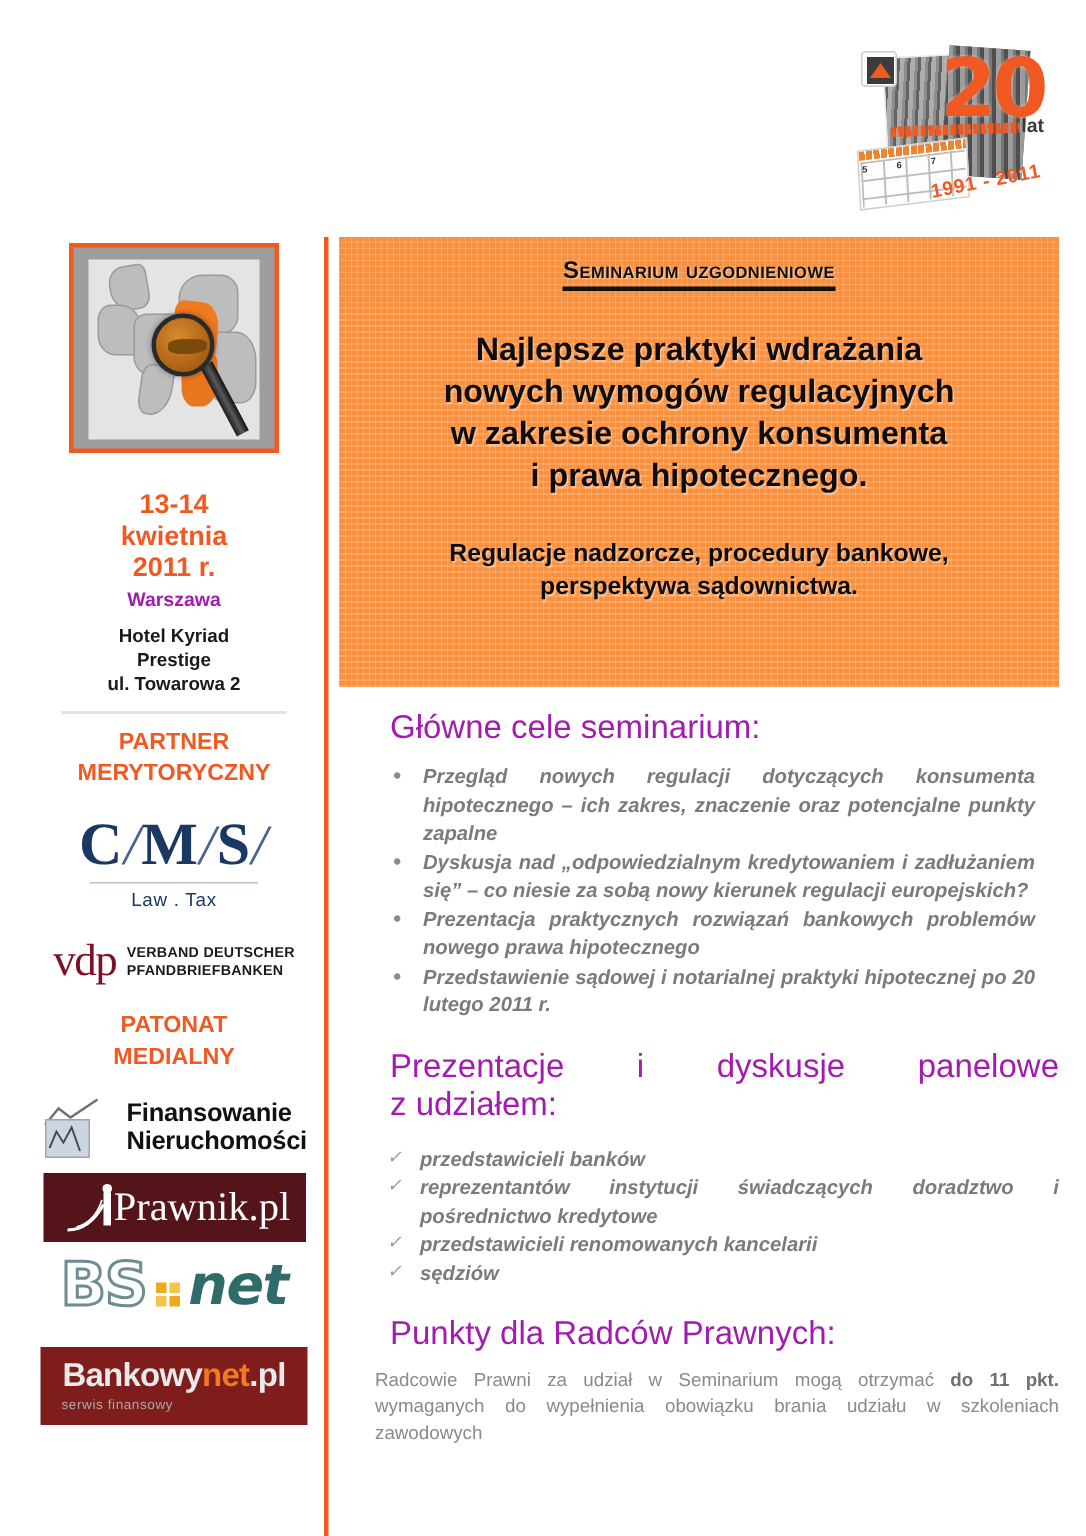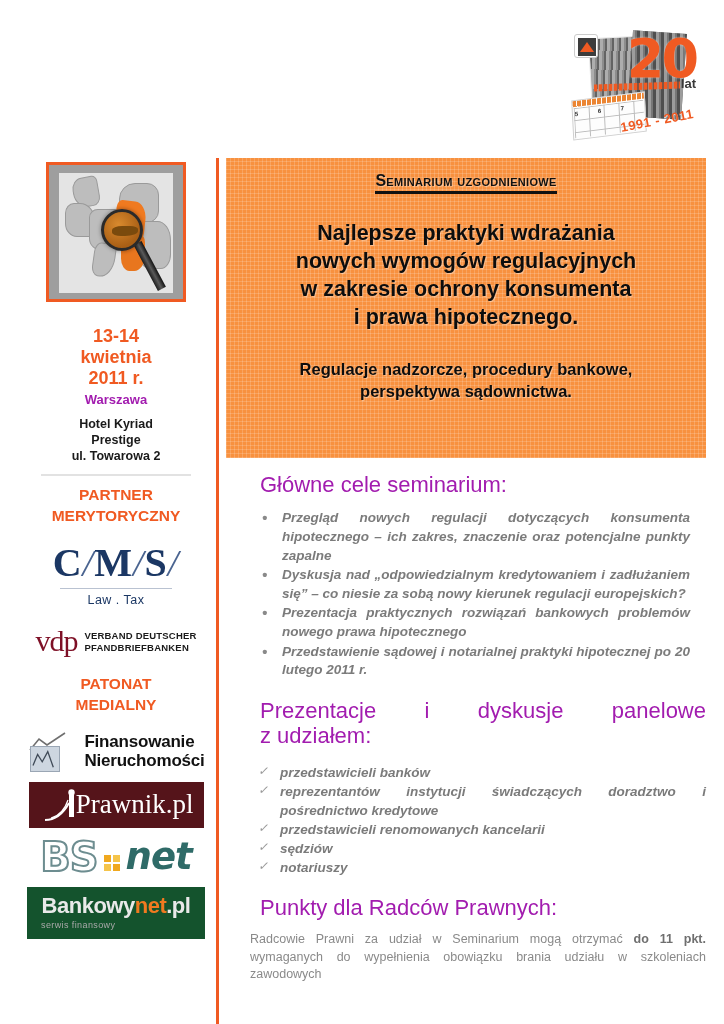--- a/index.html
+++ b/index.html
@@ -418,24 +418,24 @@
     font-weight: bold;
     font-style: italic;
     font-family: "DejaVu Sans", sans-serif;
     color: #2f6b68;
     line-height: 1;
     letter-spacing: -1px;
   }
 
   
   .bankowy-logo {
-    margin: 7px auto 0;
+    margin: 18px auto 0;
     width: 178px;
     height: 52px;
-    background: #14532d;
+    background: #7f1d1d;
     display: flex;
     flex-direction: column;
     align-items: center;
     justify-content: center;
   }
   .bankowy-main {
     font-size: 22px;
     font-weight: bold;
     line-height: 1;
     letter-spacing: -.5px;
@@ -723,21 +723,20 @@
   <div class="sect-head tight">
     <div style="text-align:justify;text-align-last:justify;">Prezentacje i dyskusje panelowe</div>
     <div>z udziałem:</div>
   </div>
 
   <ul class="checks">
     <li>przedstawicieli banków</li>
     <li>reprezentantów instytucji świadczących doradztwo i pośrednictwo kredytowe</li>
     <li>przedstawicieli renomowanych kancelarii</li>
     <li>sędziów</li>
-    <li>notariuszy</li>
   </ul>
 
   <div class="sect-head tight">Punkty dla Radców Prawnych:</div>
 
   <div class="body-note">
     <span>Radcowie Prawni za udział w Seminarium mogą otrzymać </span><b>do 11 pkt.</b><span> wymaganych do wypełnienia obowiązku brania udziału w szkoleniach zawodowych</span>
   </div>
 
 </div>
 

